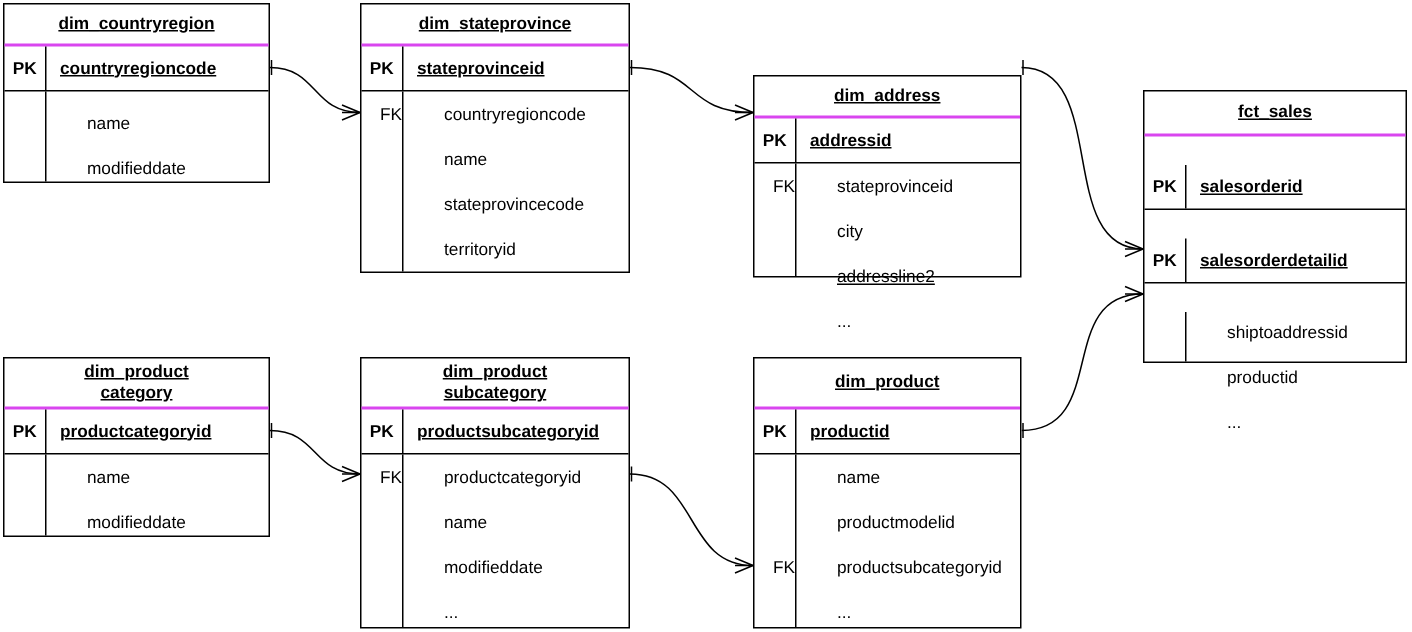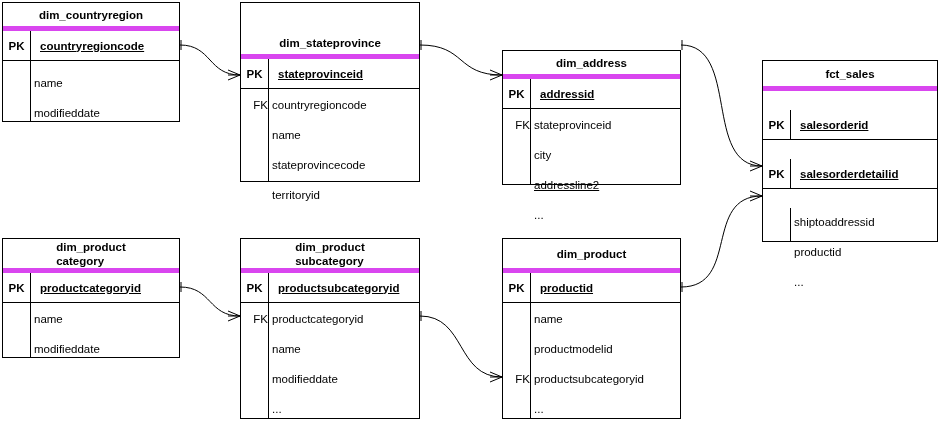--- a/index.html
+++ b/index.html
@@ -30,31 +30,32 @@
   .entity {
     position: absolute;
     box-sizing: border-box;
     border: 1px solid #000000;
     background: #ffffff;
     display: flex;
     flex-direction: column;
   }
   .entity-title {
     box-sizing: border-box;
-    border-bottom: 5px solid #d946ef;
-    text-align: left;
+    border-bottom: 2px solid #d946ef;
+    text-align: center;
     font-size: 11.5px;
     font-weight: bold;
     color: #000000;
     line-height: 14px;
     display: flex;
     flex-direction: column;
     align-items: center;
     justify-content: center;
     white-space: pre-line;
+    text-decoration: underline;
   }
   .pk-row {
     box-sizing: border-box;
     border-bottom: 1px solid #000000;
     display: flex;
     align-items: stretch;
   }
   .pk-row .keycell {
     box-sizing: border-box;
     width: 28px;
@@ -101,21 +102,21 @@
     font-size: 11.5px;
     color: #000000;
   }
   .body-block .attrcol {
     box-sizing: border-box;
     flex: 1 1 auto;
     position: relative;
   }
   .attr {
     position: absolute;
-    left: 3px;
+    left: 27px;
     right: 2px;
     font-size: 11.5px;
     color: #000000;
     white-space: nowrap;
   }
 </style>
 </head>
 <body>
 
 <div id="canvas">
@@ -161,21 +162,21 @@
       </div>
       <div class="body-block">
         <div class="keycol"></div>
         <div class="attrcol">
           <div class="attr" style="top: 16px;">name</div>
           <div class="attr" style="top: 46px;">modifieddate</div>
         </div>
       </div>
     </div>
     <div class="entity" style="left: 240px; top: 2px; width: 180px; height: 180px;">
-      <div class="entity-title" style="height: 28px; flex: 0 0 28px; margin-top: 28px;">dim_stateprovince</div>
+      <div class="entity-title" style="height: 28px; flex: 0 0 28px;">dim_stateprovince</div>
       <div class="pk-row" style="height: 30px; flex: 0 0 30px;">
         <div class="keycell">PK</div>
         <div class="fieldcell">
           <span>stateprovinceid</span>
         </div>
       </div>
       <div class="body-block">
         <div class="keycol">
           <div class="fklabel" style="top: 10px;">FK</div>
         </div>

